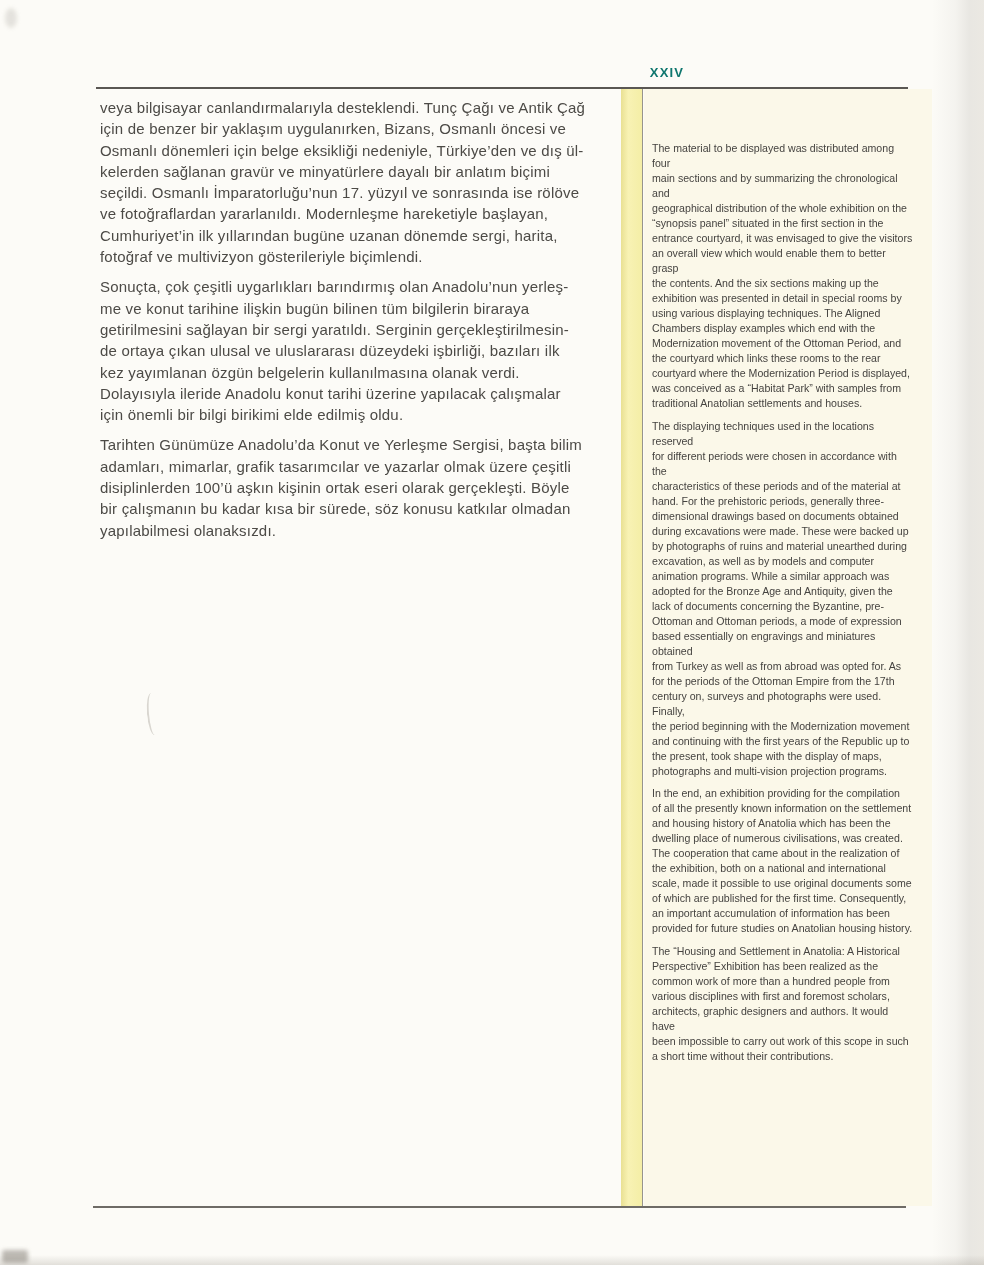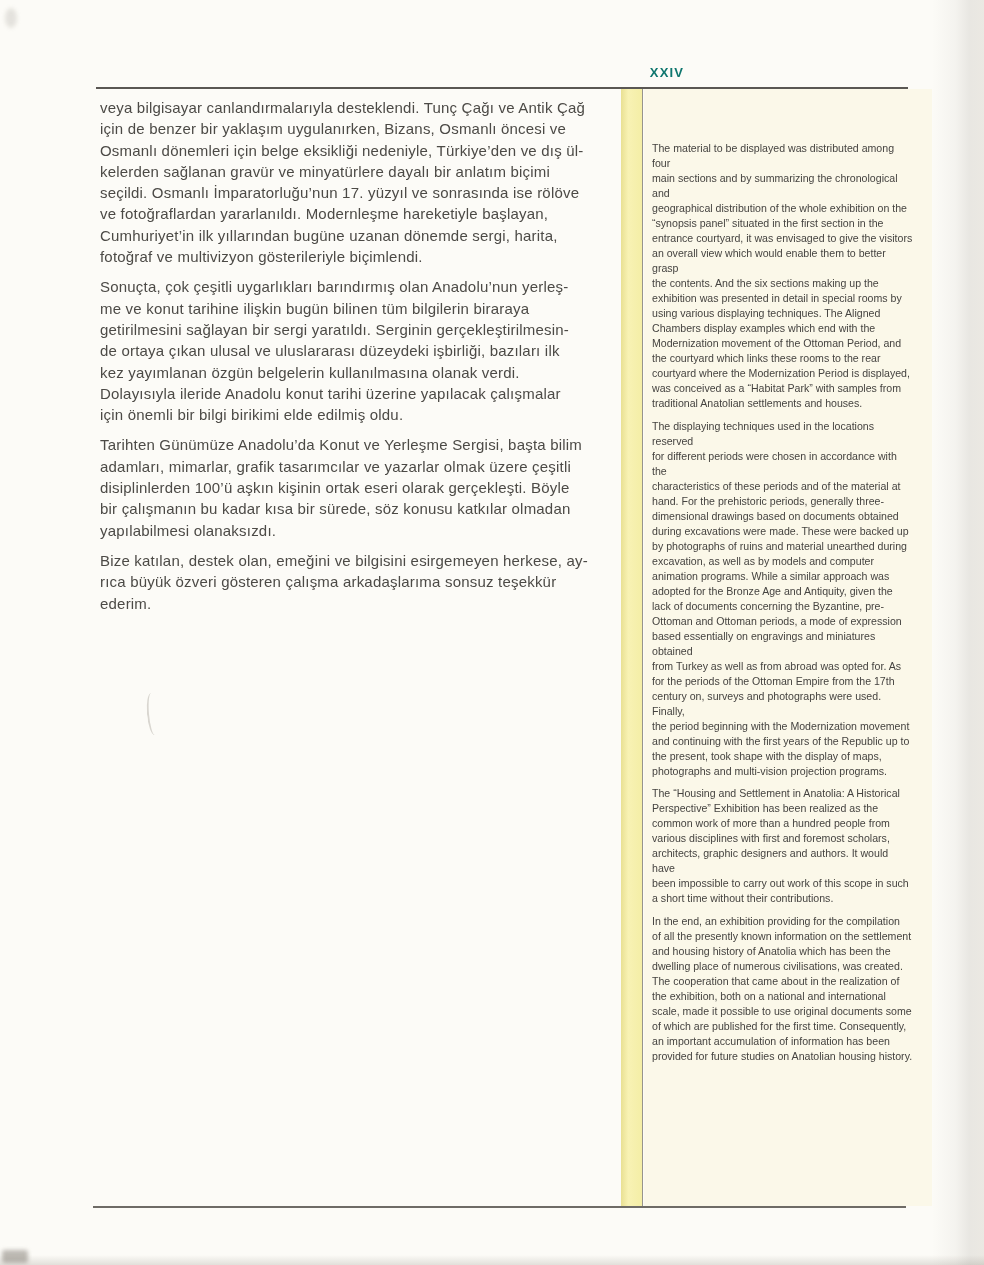--- a/index.html
+++ b/index.html
@@ -105,23 +105,20 @@
 getirilmesini sağlayan bir sergi yaratıldı. Serginin gerçekleştirilmesin-
 de ortaya çıkan ulusal ve uluslararası düzeydeki işbirliği, bazıları ilk
 kez yayımlanan özgün belgelerin kullanılmasına olanak verdi.
 Dolayısıyla ileride Anadolu konut tarihi üzerine yapılacak çalışmalar
 için önemli bir bilgi birikimi elde edilmiş oldu.</p>
     <p>Tarihten Günümüze Anadolu’da Konut ve Yerleşme Sergisi, başta bilim
 adamları, mimarlar, grafik tasarımcılar ve yazarlar olmak üzere çeşitli
 disiplinlerden 100’ü aşkın kişinin ortak eseri olarak gerçekleşti. Böyle
 bir çalışmanın bu kadar kısa bir sürede, söz konusu katkılar olmadan
 yapılabilmesi olanaksızdı.</p>
-    <p>Bize katılan, destek olan, emeğini ve bilgisini esirgemeyen herkese, ay-
-rıca büyük özveri gösteren çalışma arkadaşlarıma sonsuz teşekkür
-ederim.</p>
   </div>
 
   <div class="col-right">
     <p>The material to be displayed was distributed among four
 main sections and by summarizing the chronological and
 geographical distribution of the whole exhibition on the
 “synopsis panel” situated in the first section in the
 entrance courtyard, it was envisaged to give the visitors
 an overall view which would enable them to better grasp
 the contents. And the six sections making up the
@@ -146,37 +143,37 @@
 lack of documents concerning the Byzantine, pre-
 Ottoman and Ottoman periods, a mode of expression
 based essentially on engravings and miniatures obtained
 from Turkey as well as from abroad was opted for. As
 for the periods of the Ottoman Empire from the 17th
 century on, surveys and photographs were used. Finally,
 the period beginning with the Modernization movement
 and continuing with the first years of the Republic up to
 the present, took shape with the display of maps,
 photographs and multi-vision projection programs.</p>
-    <p>The “Housing and Settlement in Anatolia: A Historical
-Perspective” Exhibition has been realized as the
-common work of more than a hundred people from
-various disciplines with first and foremost scholars,
-architects, graphic designers and authors. It would have
-been impossible to carry out work of this scope in such
-a short time without their contributions.</p>
     <p>In the end, an exhibition providing for the compilation
 of all the presently known information on the settlement
 and housing history of Anatolia which has been the
 dwelling place of numerous civilisations, was created.
 The cooperation that came about in the realization of
 the exhibition, both on a national and international
 scale, made it possible to use original documents some
 of which are published for the first time. Consequently,
 an important accumulation of information has been
 provided for future studies on Anatolian housing history.</p>
+    <p>The “Housing and Settlement in Anatolia: A Historical
+Perspective” Exhibition has been realized as the
+common work of more than a hundred people from
+various disciplines with first and foremost scholars,
+architects, graphic designers and authors. It would have
+been impossible to carry out work of this scope in such
+a short time without their contributions.</p>
   </div>
 
   <div class="pencil-mark"></div>
 
   <div class="bottom-rule"></div>
 
   <div class="right-edge"></div>
   <div class="bottom-edge"></div>
   <div class="corner-mark"></div>
 

